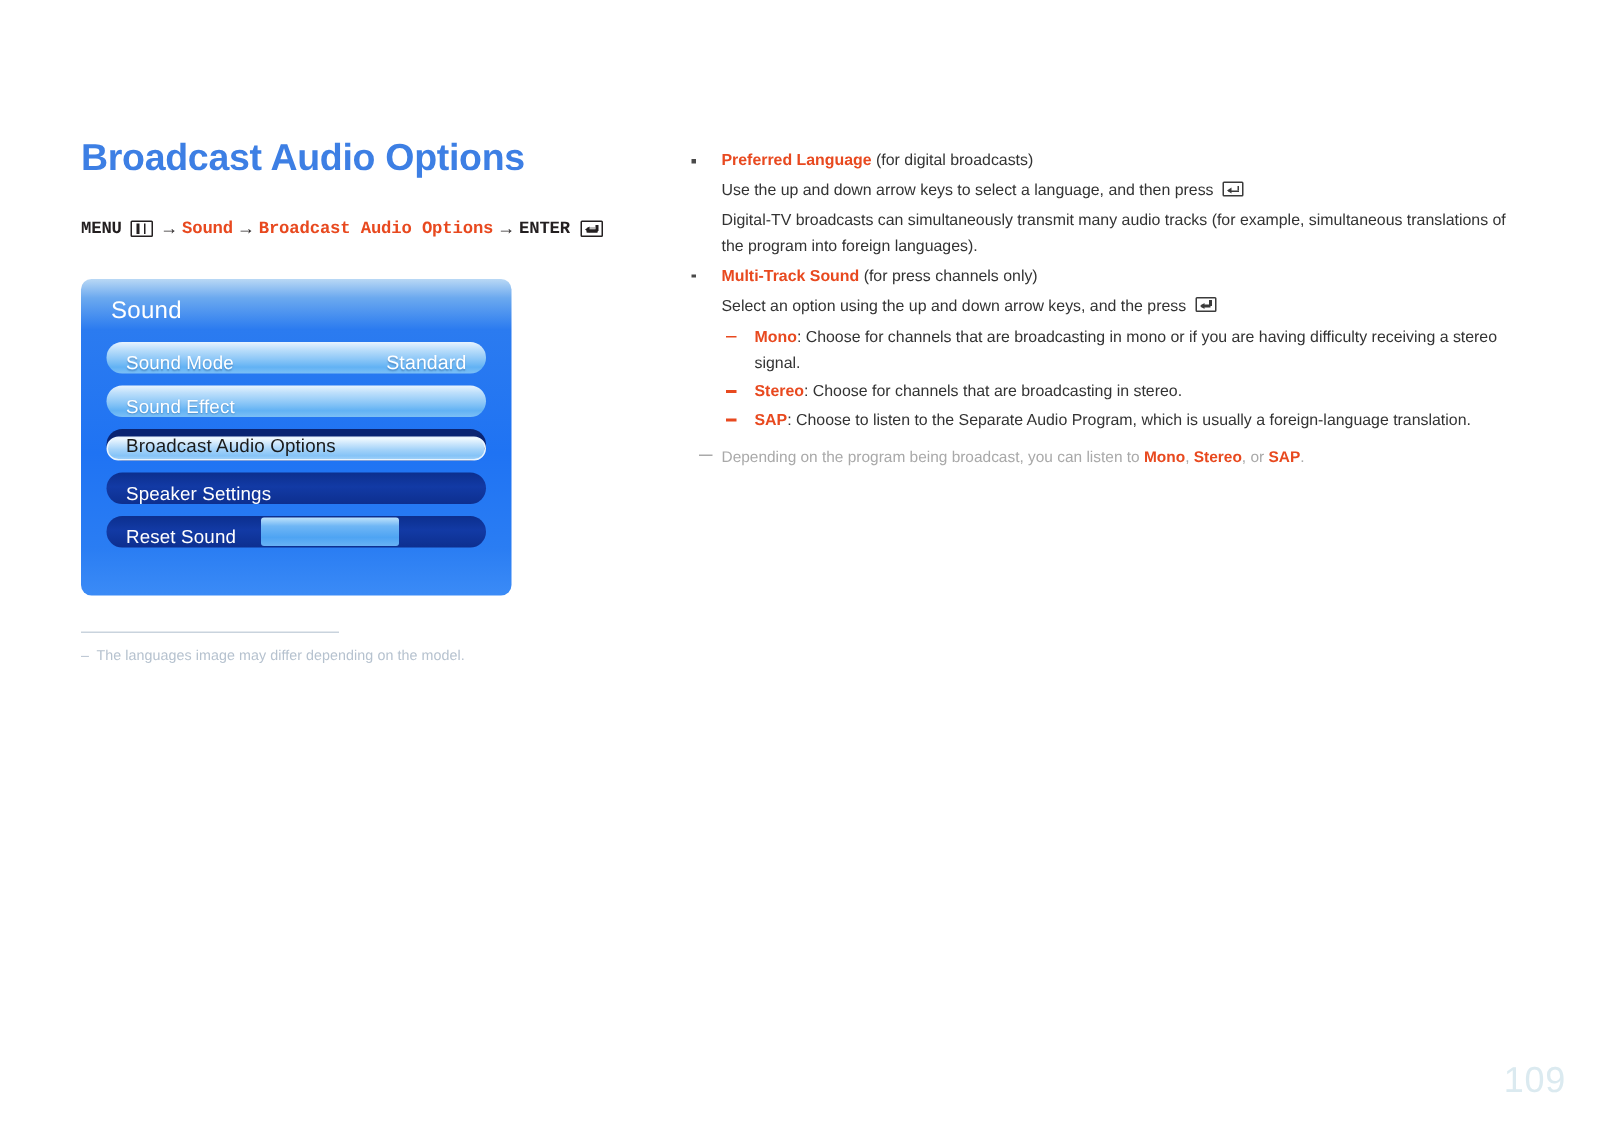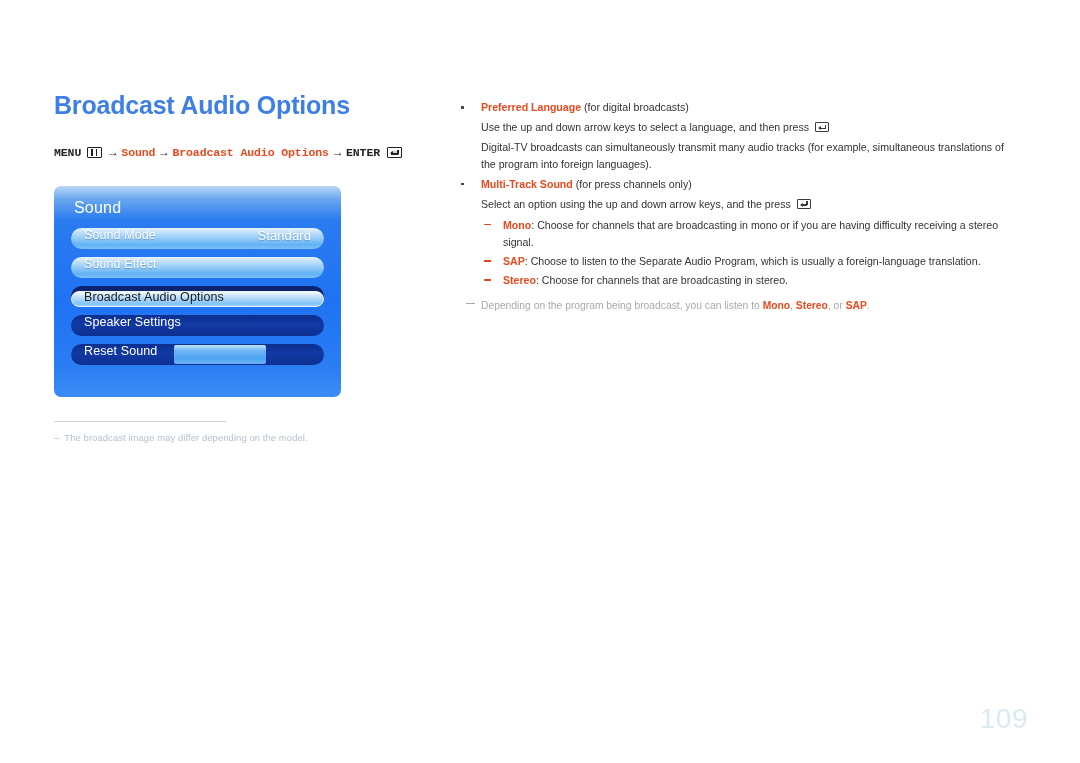--- a/index.html
+++ b/index.html
@@ -190,21 +190,21 @@
     top: 42px;
     right: 17px;
   }
 
   .osd-row {
     height: 21px;
     margin-bottom: 8px;
     border-radius: 11px;
     position: relative;
     display: flex;
-    align-items: flex-start;
+    align-items: flex-end;
     box-sizing: border-box;
     padding: 0 13px;
     font-size: 12.5px;
     color: #ffffff;
     letter-spacing: 0.1px;
   }
 
   
   .osd-row.light {
     background: linear-gradient(to bottom,
@@ -368,23 +368,23 @@
     background: #a9a9a9;
   }
   .note-line .term-red {
     color: #e8491f;
     font-weight: bold;
   }
 
   
   .page-number {
     position: absolute;
-    right: 52px;
+    right: 36px;
     bottom: 28px;
-    font-size: 28px;
+    font-size: 24px;
     color: #dbeaf0;
     letter-spacing: 0.5px;
     font-weight: normal;
   }
 </style>
 </head>
 <body>
 
 <div class="left-col">
 
@@ -432,21 +432,21 @@
       <span class="reset-label">Reset Sound</span>
     </div>
 
   </div>
 </div>
 
 <div class="img-note-wrap">
   <div class="img-note-rule"></div>
   <div class="img-note">
     <span class="dash">–</span>
-    <span>The broadcast image may differ depending on the model.</span>
+    <span>The languages image may differ depending on the model.</span>
   </div>
 </div>
 
 <div class="right-col">
 
   <div class="bullet-item">
     <span class="sq"></span>
     <p class="lead-line">
       <span class="term">Preferred Language</span><span> (for digital broadcasts)</span>
     </p>
@@ -466,25 +466,25 @@
       <span>Select an option using the up and down arrow keys, and the press </span><span class="icon-enter-sm"><span class="arrowhead"></span></span>
     </p>
 
     <ul class="sub-list">
       <li class="sub-item">
         <span class="dash-mark"></span>
         <span class="term">Mono</span><span>: Choose for channels that are broadcasting in mono or if you are having difficulty receiving a stereo signal.</span>
       </li>
       <li class="sub-item">
         <span class="dash-mark"></span>
-        <span class="term">SAP</span><span>: Choose to listen to the Separate Audio Program, which is usually a foreign-language translation.</span>
+        <span class="term">Stereo</span><span>: Choose for channels that are broadcasting in stereo.</span>
       </li>
       <li class="sub-item">
         <span class="dash-mark"></span>
-        <span class="term">Stereo</span><span>: Choose for channels that are broadcasting in stereo.</span>
+        <span class="term">SAP</span><span>: Choose to listen to the Separate Audio Program, which is usually a foreign-language translation.</span>
       </li>
     </ul>
   </div>
 
   <div class="note-line">
     <span class="em-dash"></span>
     <span>Depending on the program being broadcast, you can listen to </span><span class="term-red">Mono</span><span>, </span><span class="term-red">Stereo</span><span>, or </span><span class="term-red">SAP</span><span>.</span>
   </div>
 
 </div>

